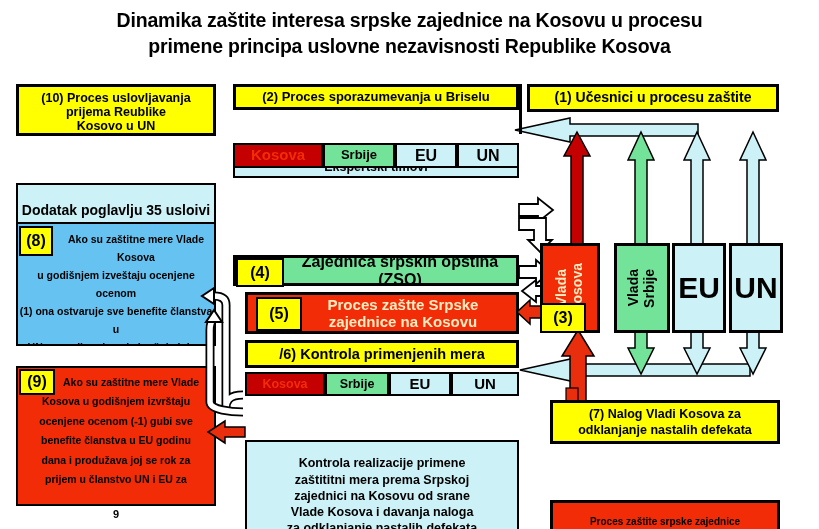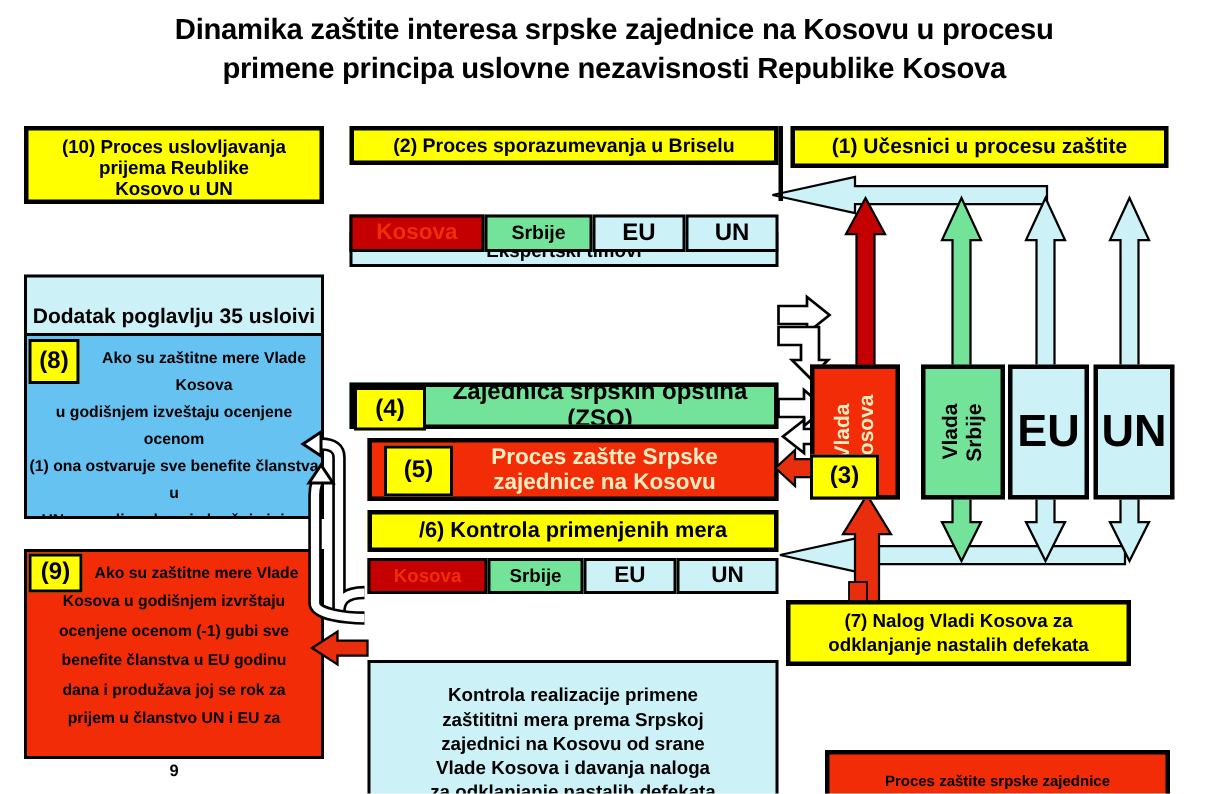--- a/index.html
+++ b/index.html
@@ -233,21 +233,21 @@
   </div>
 
   <div class="box b-blk" style="left:672px;top:243px;width:54px;height:90px;background:#ccf2f7;color:#000;font-size:30px;">
     <span>EU</span>
   </div>
 
   <div class="box b-blk" style="left:729px;top:243px;width:54px;height:90px;background:#ccf2f7;color:#000;font-size:30px;">
     <span>UN</span>
   </div>
 
-  <div class="box b-blk yellow" style="left:524px;top:400px;width:230px;height:44px;font-size:12.5px;flex-direction:column;justify-content:center;line-height:1.3;">
+  <div class="box b-blk yellow" style="left:550px;top:400px;width:230px;height:44px;font-size:12.5px;flex-direction:column;justify-content:center;line-height:1.3;">
     <div>(7) Nalog Vladi Kosova za</div>
     <div>odklanjanje nastalih  defekata</div>
   </div>
 
   <div class="box b-blk red" style="left:550px;top:460px;width:230px;height:44px;font-size:10px;color:#000;margin-top:40px;">
     <span>Proces zaštite srpske zajednice</span>
   </div>
 
   <div class="abs" style="left:519px;top:84px;width:3px;height:50px;background:#000;"></div>
 

